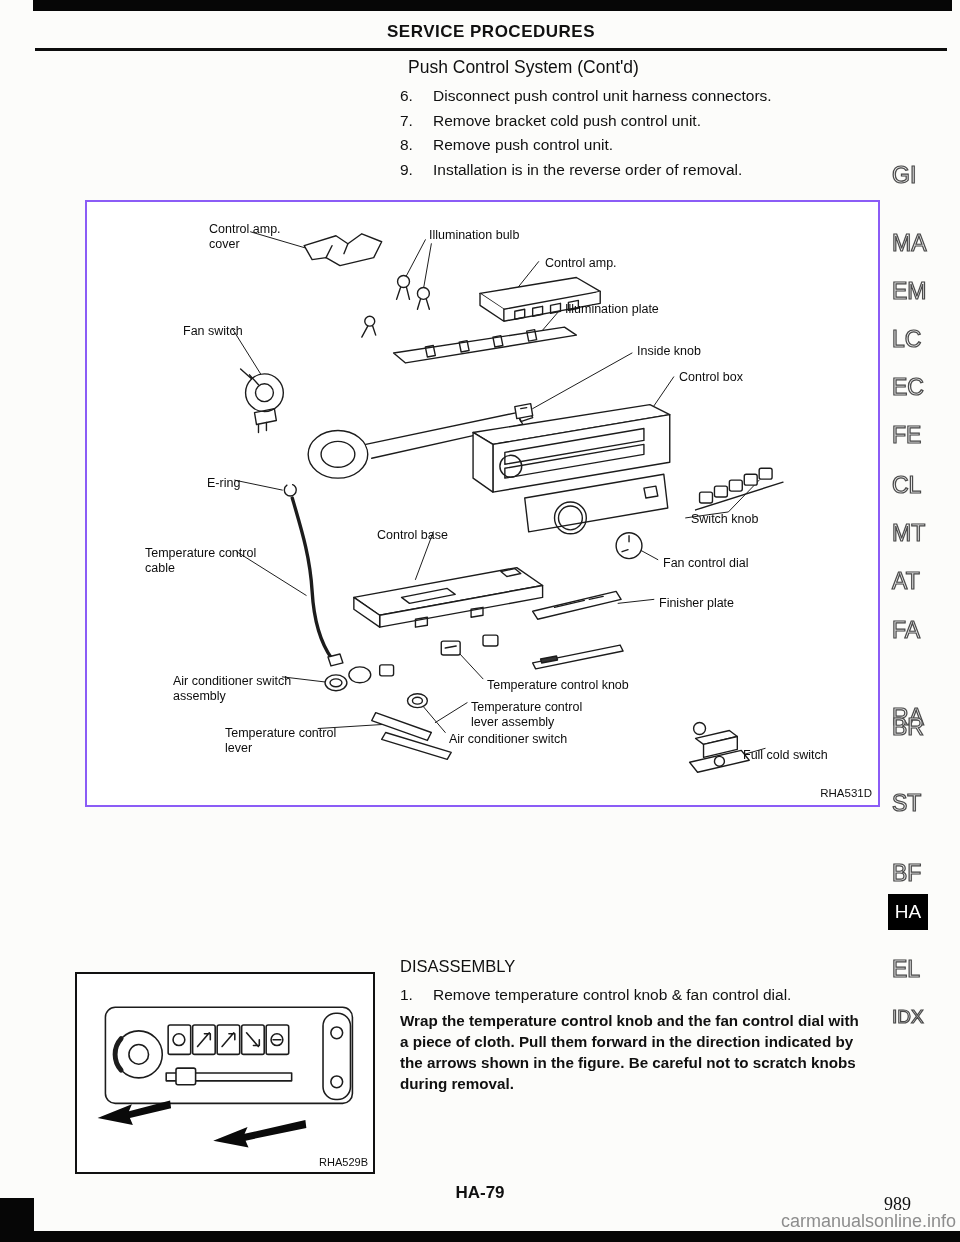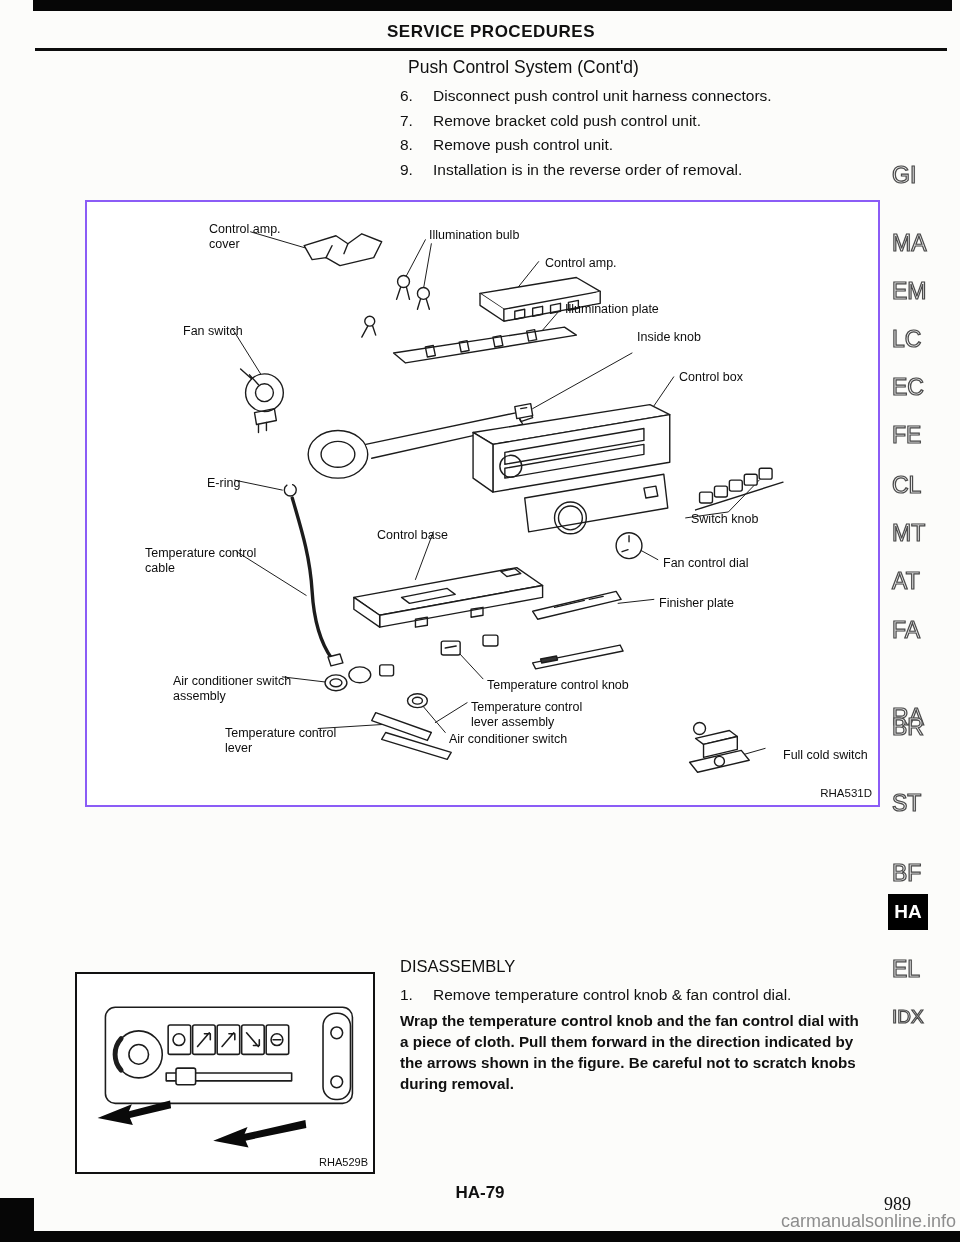--- a/index.html
+++ b/index.html
@@ -19,21 +19,21 @@
         white-space:pre-line;margin:0;}
   .diagram-box{position:absolute;left:85px;top:200px;width:795px;height:607px;
                border:2px solid #8b5cf6;background:#fff;box-sizing:border-box;}
   .diagram-box svg{position:absolute;left:0;top:0;}
   .dlabel{position:absolute;font-size:12.5px;line-height:15px;white-space:pre-line;color:#0d0d0d;}
   .fig-code{position:absolute;right:6px;bottom:6px;font-size:11.5px;}
   .tab{position:absolute;left:892px;font-weight:normal;font-size:23px;color:#f2f2f2;
        -webkit-text-stroke:1.2px #4a4a4a;text-shadow:0 0 1px #777;}
   .tab-idx{font-size:19px;}
   .tab-ha{position:absolute;left:888px;top:894px;width:40px;height:36px;background:#000;color:#fff;
-          display:flex;align-items:center;justify-content:center;font-weight:bold;font-size:19px;}
+          display:flex;align-items:center;justify-content:center;font-weight:normal;font-size:19px;}
   .disassembly-title{position:absolute;left:400px;top:957px;font-weight:normal;font-size:16.5px;}
   .dis-step{position:absolute;left:400px;top:986px;font-size:15.5px;display:flex;}
   .dis-step .num{width:33px;}
   .warning{position:absolute;left:400px;top:1010px;width:540px;font-weight:bold;font-size:15.2px;
            line-height:21px;white-space:pre-line;margin:0;}
   .figure2-box{position:absolute;left:75px;top:972px;width:300px;height:202px;
                border:2px solid #111;background:#fff;box-sizing:border-box;}
   .fig-code2{position:absolute;right:5px;bottom:4px;font-size:11px;}
   .footer-page{position:absolute;left:0;top:1183px;width:960px;text-align:center;
                font-weight:bold;font-size:17px;}
@@ -191,38 +191,38 @@
         <circle cx="636" cy="563" r="5"></circle>
       </g>
     </svg>
 
     <span class="dlabel" style="left:122px;top:20px">Control amp.
 cover</span>
     <span class="dlabel" style="left:342px;top:26px">Illumination bulb</span>
     <span class="dlabel" style="left:458px;top:54px">Control amp.</span>
     <span class="dlabel" style="left:478px;top:100px">Illumination plate</span>
     <span class="dlabel" style="left:96px;top:122px">Fan switch</span>
-    <span class="dlabel" style="left:550px;top:128px">Inside knob</span>
+    <span class="dlabel" style="left:550px;top:142px">Inside knob</span>
     <span class="dlabel" style="left:592px;top:168px">Control box</span>
     <span class="dlabel" style="left:120px;top:274px">E-ring</span>
     <span class="dlabel" style="left:290px;top:326px">Control base</span>
     <span class="dlabel" style="left:604px;top:310px">Switch knob</span>
     <span class="dlabel" style="left:58px;top:344px">Temperature control
 cable</span>
     <span class="dlabel" style="left:576px;top:354px">Fan control dial</span>
     <span class="dlabel" style="left:572px;top:394px">Finisher plate</span>
     <span class="dlabel" style="left:86px;top:472px">Air conditioner switch
 assembly</span>
     <span class="dlabel" style="left:400px;top:476px">Temperature control knob</span>
     <span class="dlabel" style="left:384px;top:498px">Temperature control
 lever assembly</span>
     <span class="dlabel" style="left:138px;top:524px">Temperature control
 lever</span>
     <span class="dlabel" style="left:362px;top:530px">Air conditioner switch</span>
-    <span class="dlabel" style="left:696px;top:546px">Full cold switch</span>
+    <span class="dlabel" style="left:656px;top:546px">Full cold switch</span>
 
     <span class="fig-code">RHA531D</span>
   </div>
 
   <span class="tab" style="top:162px">GI</span>
   <span class="tab" style="top:230px">MA</span>
   <span class="tab" style="top:278px">EM</span>
   <span class="tab" style="top:326px">LC</span>
   <span class="tab" style="top:374px">EC</span>
   <span class="tab" style="top:422px">FE</span>

